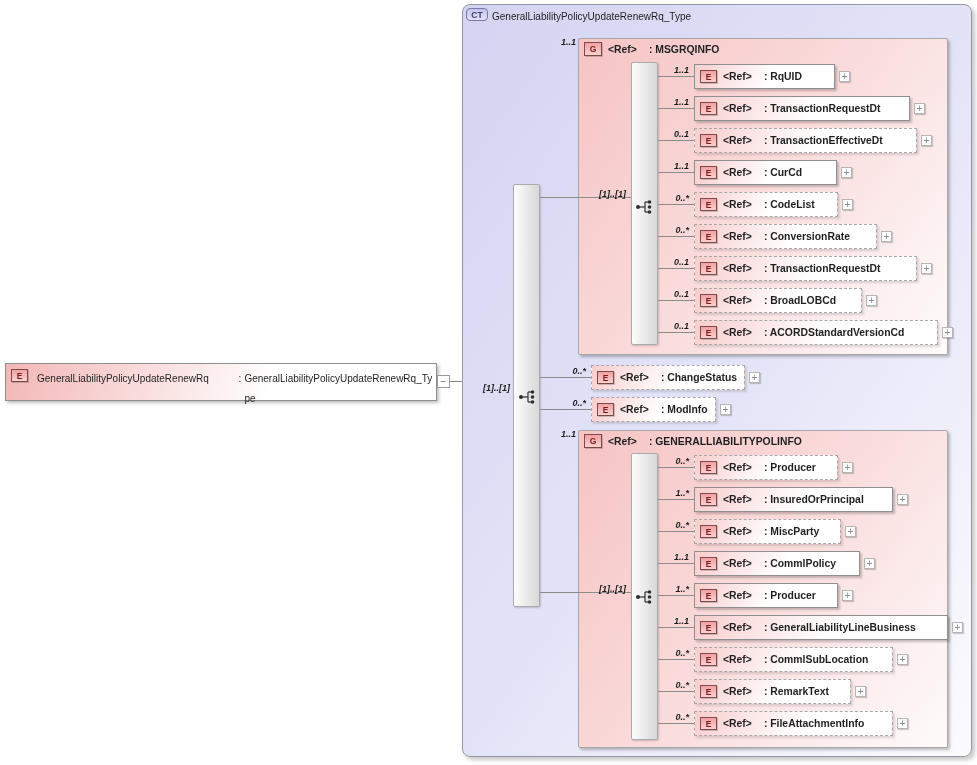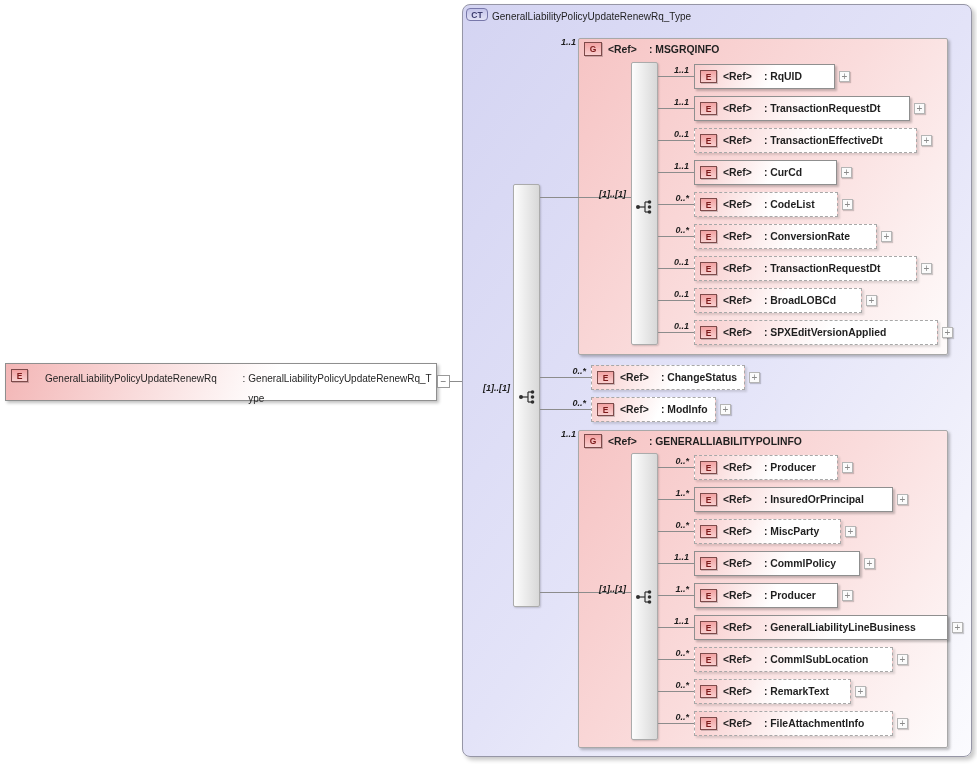--- a/index.html
+++ b/index.html
@@ -48,21 +48,21 @@
   .gheader{position:absolute;display:flex;align-items:center;}
   .seqicon{position:absolute;width:18px;height:16px;}
 </style>
 </head>
 <body>
 
 <div id="canvas">
 
   <div class="rootel">
     <span class="ebadge">E</span>
-    <span class="wrapcol" style="width:200px;margin-left:17px;">GeneralLiabilityPolicyUpdateRenewRq</span>
+    <span class="wrapcol" style="width:200px;margin-left:9px;">GeneralLiabilityPolicyUpdateRenewRq</span>
     <span class="wrapcol" style="margin:0 3px 0 2px;">:</span>
     <span class="wrapcol" style="width:192px;">GeneralLiabilityPolicyUpdateRenewRq_Type</span>
   </div>
 
   <div class="minusbox">−</div>
   <div class="hline" style="left:450px;top:381px;width:63px;"></div>
 
   <div class="ctbox"></div>
   <div class="gheader" style="left:466px;top:8px;">
     <span class="ctbadge">CT</span>
@@ -173,21 +173,21 @@
       <span class="ref bt">&lt;Ref&gt;</span>
       <span class="ename bt">: BroadLOBCd</span>
       <span class="plus">+</span>
     </div>
 
     <div class="hline" style="left: 658px; top: 332px; width: 36px;"></div>
     <div class="card" style="left: 657px; top: 321px; width: 32px;">0..1</div>
     <div class="ebox dashed" style="left: 694px; top: 320px; width: 244px;">
       <span class="ebadge">E</span>
       <span class="ref bt">&lt;Ref&gt;</span>
-      <span class="ename bt">: SPXEditVersionApplied</span>
+      <span class="ename bt">: ACORDStandardVersionCd</span>
       <span class="plus">+</span>
     </div>
 
     <div class="hline" style="left: 540px; top: 377px; width: 51px;"></div>
     <div class="card" style="left: 554px; top: 366px; width: 32px;">0..*</div>
     <div class="ebox dashed" style="left: 591px; top: 365px; width: 154px;">
       <span class="ebadge">E</span>
       <span class="ref bt">&lt;Ref&gt;</span>
       <span class="ename bt">: ChangeStatus</span>
       <span class="plus">+</span>

